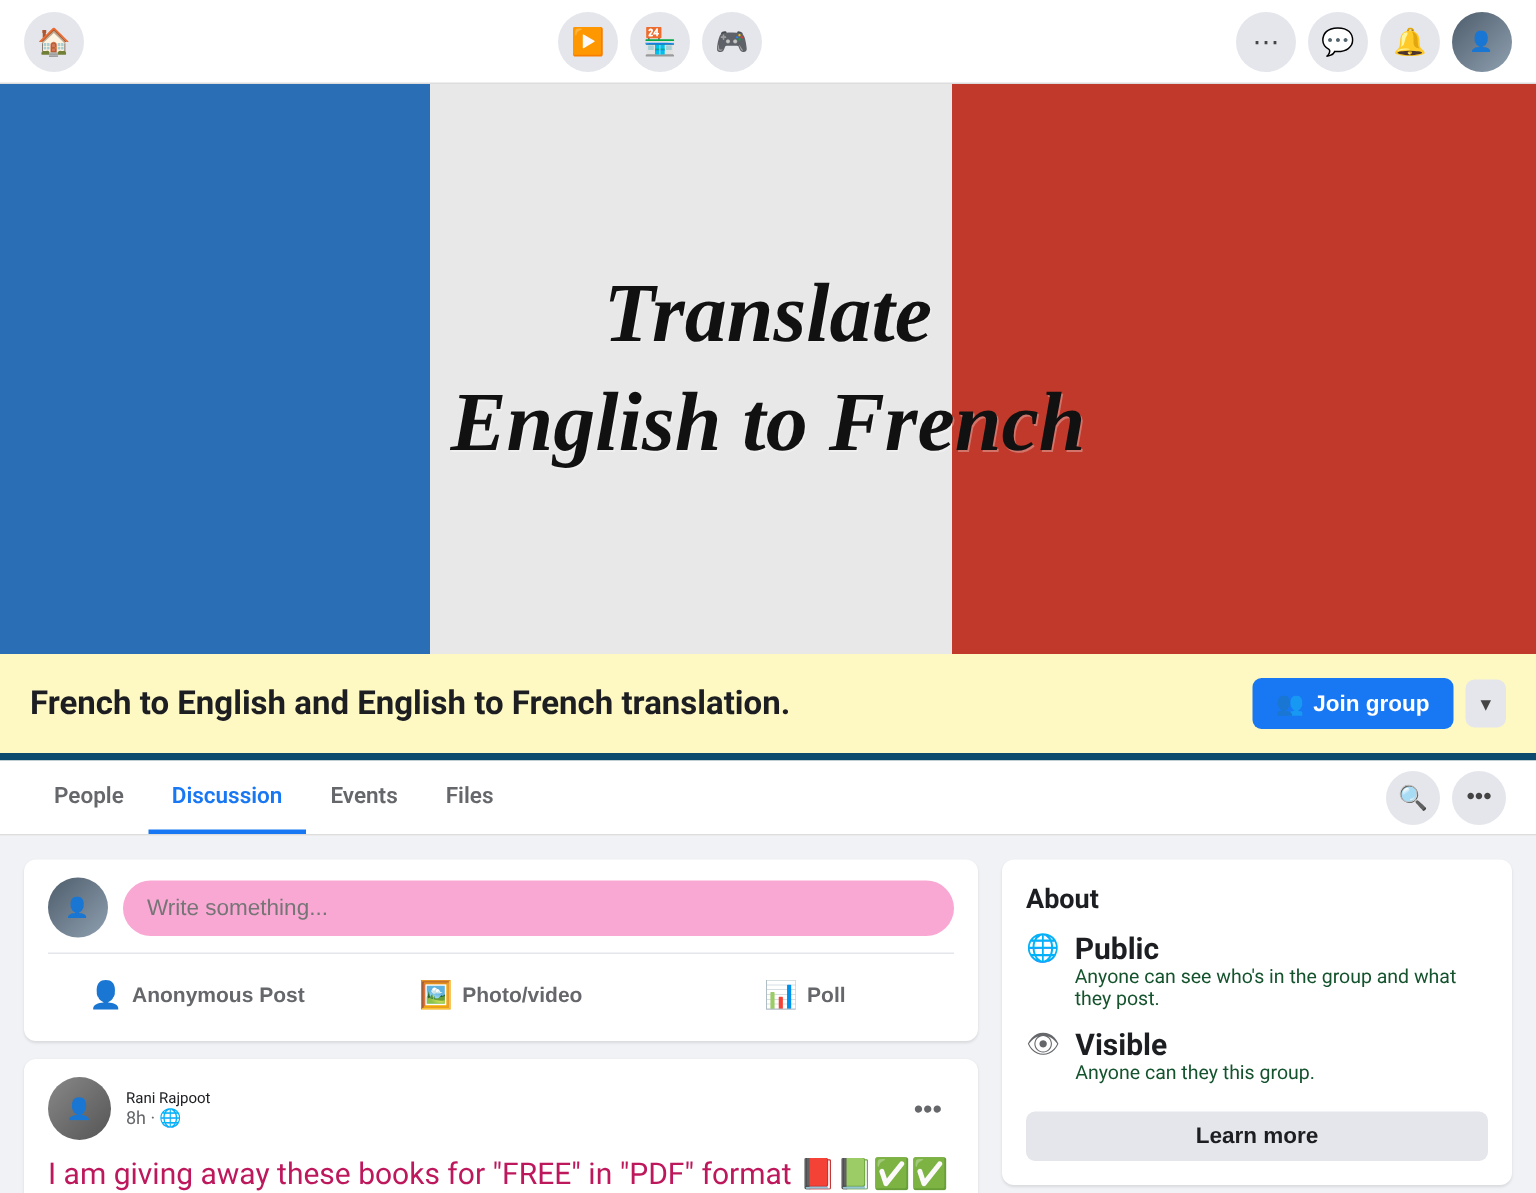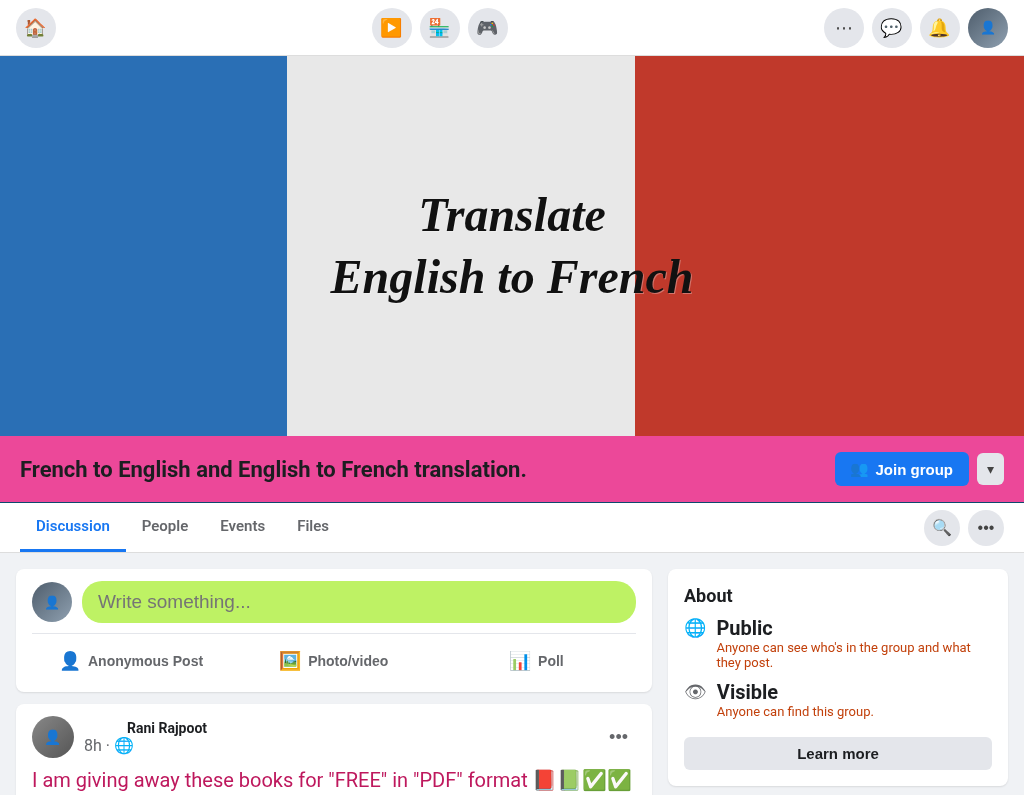--- a/index.html
+++ b/index.html
@@ -49,37 +49,37 @@
       background: linear-gradient(to right, #2a6fb5 0%, #2a6fb5 28%, #e8e8e8 28%, #e8e8e8 62%, #c0392b 62%, #c0392b 100%);
       position: relative;
       overflow: hidden;
       display: flex;
       align-items: center;
       justify-content: center;
     }
     .cover-text {
       font-family: Georgia, serif;
       font-style: italic;
-      font-size: 48px;
+      font-size: 56px;
       font-weight: bold;
       color: #111;
       text-align: center;
       line-height: 1.3;
       text-shadow: 1px 1px 0 rgba(255,255,255,0.3);
       z-index: 2;
     }
 
     
     .group-header {
-      background: #ec4899;
+      background: #fef9c3;
       padding: 16px 20px;
       display: flex;
       align-items: center;
       justify-content: space-between;
-      border-bottom: 1px solid #0c4a6e;
+      border-bottom: 5px solid #0c4a6e;
     }
     .group-title {
       font-size: 22px;
       font-weight: 700;
       color: #1c1e21;
     }
     .header-actions { display: flex; align-items: center; gap: 8px; }
     .join-btn {
       background: #1877f2;
       color: #fff;
@@ -166,25 +166,25 @@
       width: 40px; height: 40px;
       border-radius: 50%;
       background: linear-gradient(135deg, #4e5d6c, #8fa0b0);
       display: flex; align-items: center; justify-content: center;
       color: #fff; font-size: 13px;
       overflow: hidden;
       flex-shrink: 0;
     }
     .post-input {
       flex: 1;
-      background: #bef264;
+      background: #f9a8d4;
       border: none;
       border-radius: 20px;
       padding: 10px 16px;
-      font-size: 19px;
+      font-size: 15px;
       color: #65676b;
       cursor: pointer;
       outline: none;
     }
     .post-divider { border: none; border-top: 1px solid #e4e6eb; margin: 8px 0; }
     .post-actions {
       display: flex;
       align-items: center;
       gap: 4px;
     }
@@ -225,22 +225,22 @@
     }
     .feed-avatar {
       width: 42px; height: 42px;
       border-radius: 50%;
       background: linear-gradient(135deg, #888, #555);
       display: flex; align-items: center; justify-content: center;
       color: #fff; font-size: 14px;
       overflow: hidden;
     }
     .feed-user-info {}
-    .feed-user-name { font-size: 14px; font-weight: 700; margin-left: 43px; }
-    .feed-user-meta { font-size: 16px; color: #65676b; display: flex; align-items: center; gap: 4px; }
+    .feed-user-name { font-size: 10px; font-weight: 400; }
+    .feed-user-meta { font-size: 12px; color: #65676b; display: flex; align-items: center; gap: 4px; }
     .more-btn {
       background: none;
       border: none;
       cursor: pointer;
       font-size: 18px;
       color: #65676b;
       padding: 4px 8px;
       border-radius: 4px;
     }
     .feed-post-text { font-size: 20px; color: #be185d; line-height: 1.4; }
@@ -256,21 +256,21 @@
     .about-desc { font-size: 14px; color: #1c1e21; margin-bottom: 12px; line-height: 1.4; }
     .about-item {
       display: flex;
       align-items: flex-start;
       gap: 10px;
       margin-bottom: 10px;
     }
     .about-icon { font-size: 18px; color: #65676b; flex-shrink: 0; margin-top: 1px; }
     .about-item-content {}
     .about-item-title { font-size: 20px; font-weight: 700; }
-    .about-item-sub { font-size: 13px; color: #c2410c; }
+    .about-item-sub { font-size: 13px; color: #14532d; }
     .learn-more-btn {
       width: 100%;
       background: #e4e6eb;
       border: none;
       border-radius: 6px;
       padding: 8px;
       font-size: 15px;
       font-weight: 600;
       cursor: pointer;
       margin-top: 8px;
@@ -320,22 +320,22 @@
       <span>Join group</span>
     </button>
     <button class="chevron-btn">
       <span>▾</span>
     </button>
   </div>
 </div>
 
 <div class="tabs-bar">
   <div class="tabs-left">
+    <div class="tab-item">People</div>
     <div class="tab-item active">Discussion</div>
-    <div class="tab-item">People</div>
     <div class="tab-item">Events</div>
     <div class="tab-item">Files</div>
   </div>
   <div class="tabs-right">
     <button class="tab-icon-btn">
       <span>🔍</span>
     </button>
     <button class="tab-icon-btn">
       <span>•••</span>
     </button>
@@ -399,21 +399,21 @@
         <div class="about-item-content">
           <div class="about-item-title">Public</div>
           <div class="about-item-sub">Anyone can see who's in the group and what they post.</div>
         </div>
       </div>
 
       <div class="about-item">
         <span class="about-icon">👁</span>
         <div class="about-item-content">
           <div class="about-item-title">Visible</div>
-          <div class="about-item-sub">Anyone can find this group.</div>
+          <div class="about-item-sub">Anyone can they this group.</div>
         </div>
       </div>
 
       <button class="learn-more-btn">Learn more</button>
     </div>
 
   </div>
 </div>
 
 </body></html>

